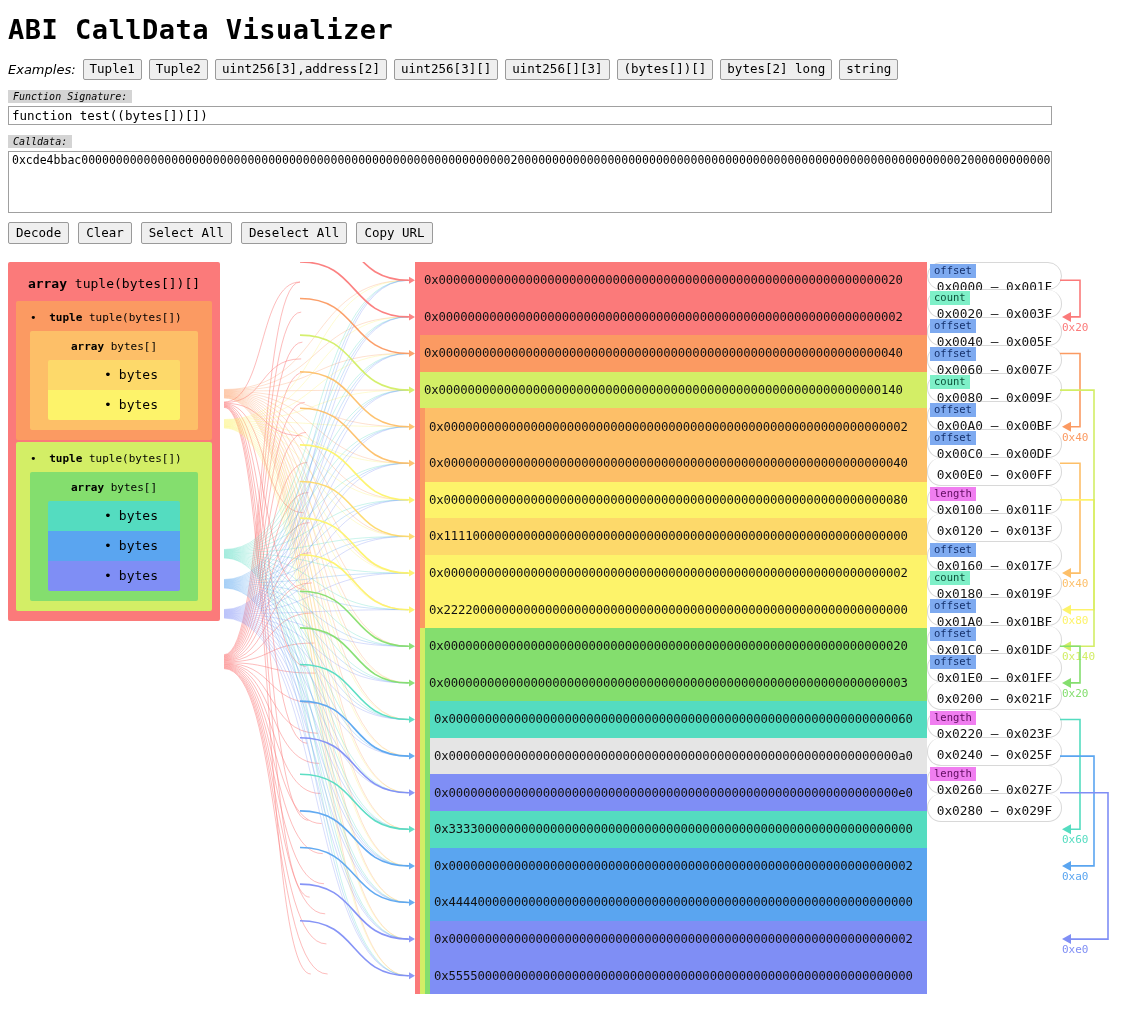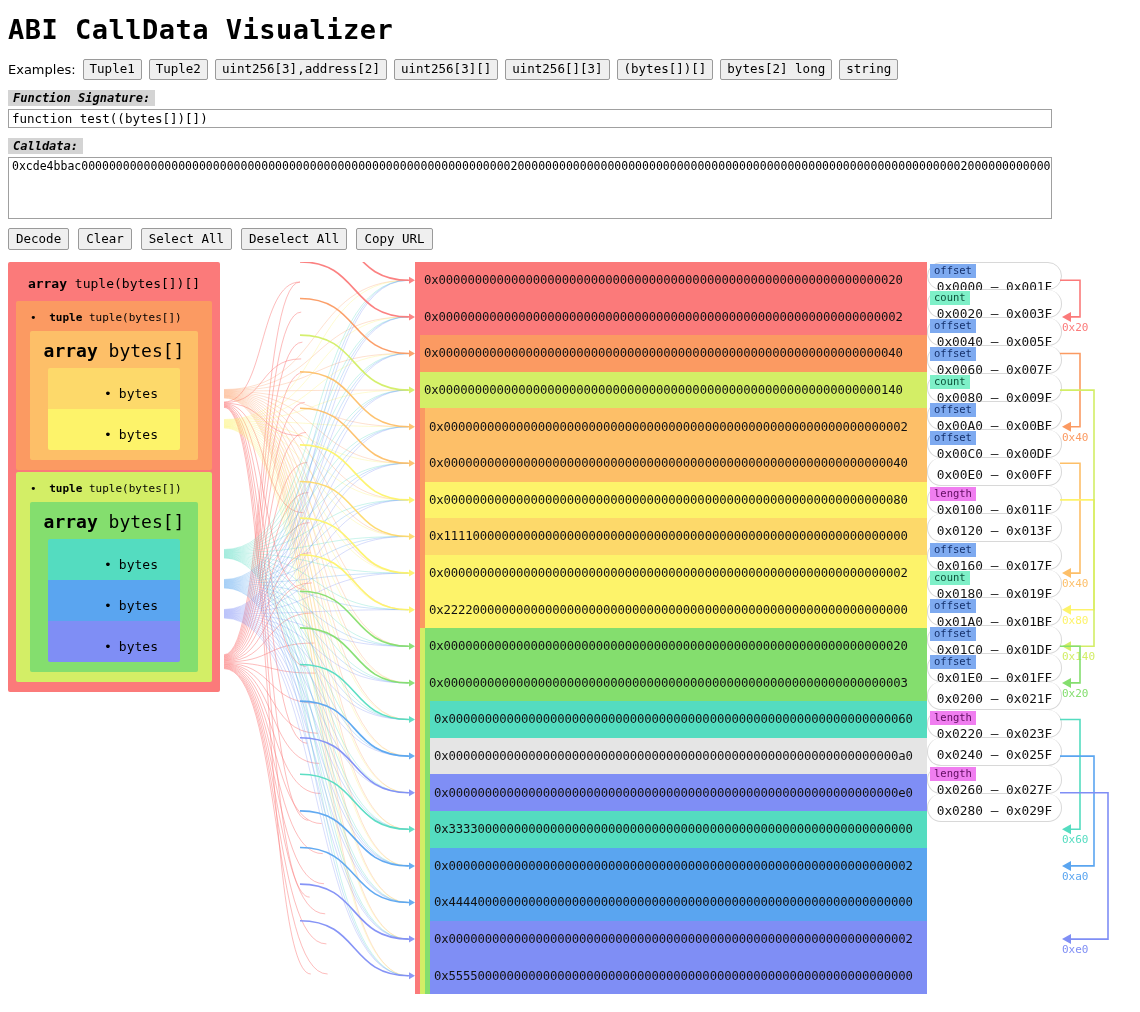--- a/index.html
+++ b/index.html
@@ -18,39 +18,39 @@
   h1#page-title {
     margin: 0; padding: 14px 0 0 8px;
     font-size: 27px; font-weight: bold; letter-spacing: 0.5px;
     font-family: "DejaVu Sans Mono", "Liberation Mono", monospace;
   }
   .examples-row {
     display: flex; align-items: center; gap: 7px;
     padding: 14px 0 0 8px;
     font-size: 13px;
   }
-  .examples-label { font-family: "DejaVu Sans", "Liberation Sans", sans-serif; font-size: 13px; }
+  .examples-label { font-family: "DejaVu Sans", "Liberation Sans", sans-serif; font-size: 13px; font-style: italic; }
   .ex-btn {
     font-family: "DejaVu Sans Mono", "Liberation Mono", monospace;
     font-size: 12.5px;
     background: #efefef;
     border: 1px solid #9a9a9a;
     border-radius: 2px;
     padding: 1px 6px 2px 6px;
     cursor: pointer;
     line-height: 16px;
     color: #000;
   }
   .sec-label {
     display: inline-block;
     background: #d4d4d4;
     font-style: italic;
-    font-weight: bold;
-    font-family: "DejaVu Sans Mono", "Liberation Mono", monospace;
-    font-size: 12px;
+    font-weight: normal;
+    font-family: "DejaVu Sans Mono", "Liberation Mono", monospace;
+    font-size: 10px;
     padding: 1px 5px;
     margin: 10px 0 3px 8px;
   }
   .sig-input {
     display: block;
     margin: 0 0 0 8px;
     width: 1044px; height: 19px;
     border: 1px solid #a0a0a0;
     font-family: "DejaVu Sans Mono", "Liberation Mono", monospace;
     font-size: 12.5px;
@@ -106,25 +106,25 @@
     font-size: 13px;
     padding: 4px 0 8px 0;
   }
   .node-title b { font-weight: bold; }
   .tuple-box { padding: 6px 8px 10px 8px; margin-top: 2px; border-radius: 2px; }
   .tuple-head {
     font-size: 11px; padding: 4px 0 7px 6px;
   }
   .tuple-head .bullet { margin-right: 6px; }
   .arr-box { padding: 5px 8px 10px 8px; border-radius: 2px; margin: 0 6px; }
-  .arr-head { text-align: center; font-size: 18px; padding: 4px 0 7px 0; }
+  .arr-head { text-align: center; font-size: 11px; padding: 4px 0 7px 0; }
   .leaf-wrap { margin: 0 10px; border-radius: 2px; overflow: hidden; }
   .leaf {
     font-size: 13px;
-    padding: 18px 22px 8px 0;
+    padding: 7px 22px 8px 0;
     text-align: right;
   }
   .leaf .bullet { margin-right: 7px; }
 
   
   #links { position: absolute; left: 0; top: 0; width: 1140px; height: 750px; pointer-events: none; }
   #rows { position: absolute; left: 415px; top: 0px; width: 512px; }
   .hexrow {
     height: 36.6px;
     display: flex; align-items: center;

